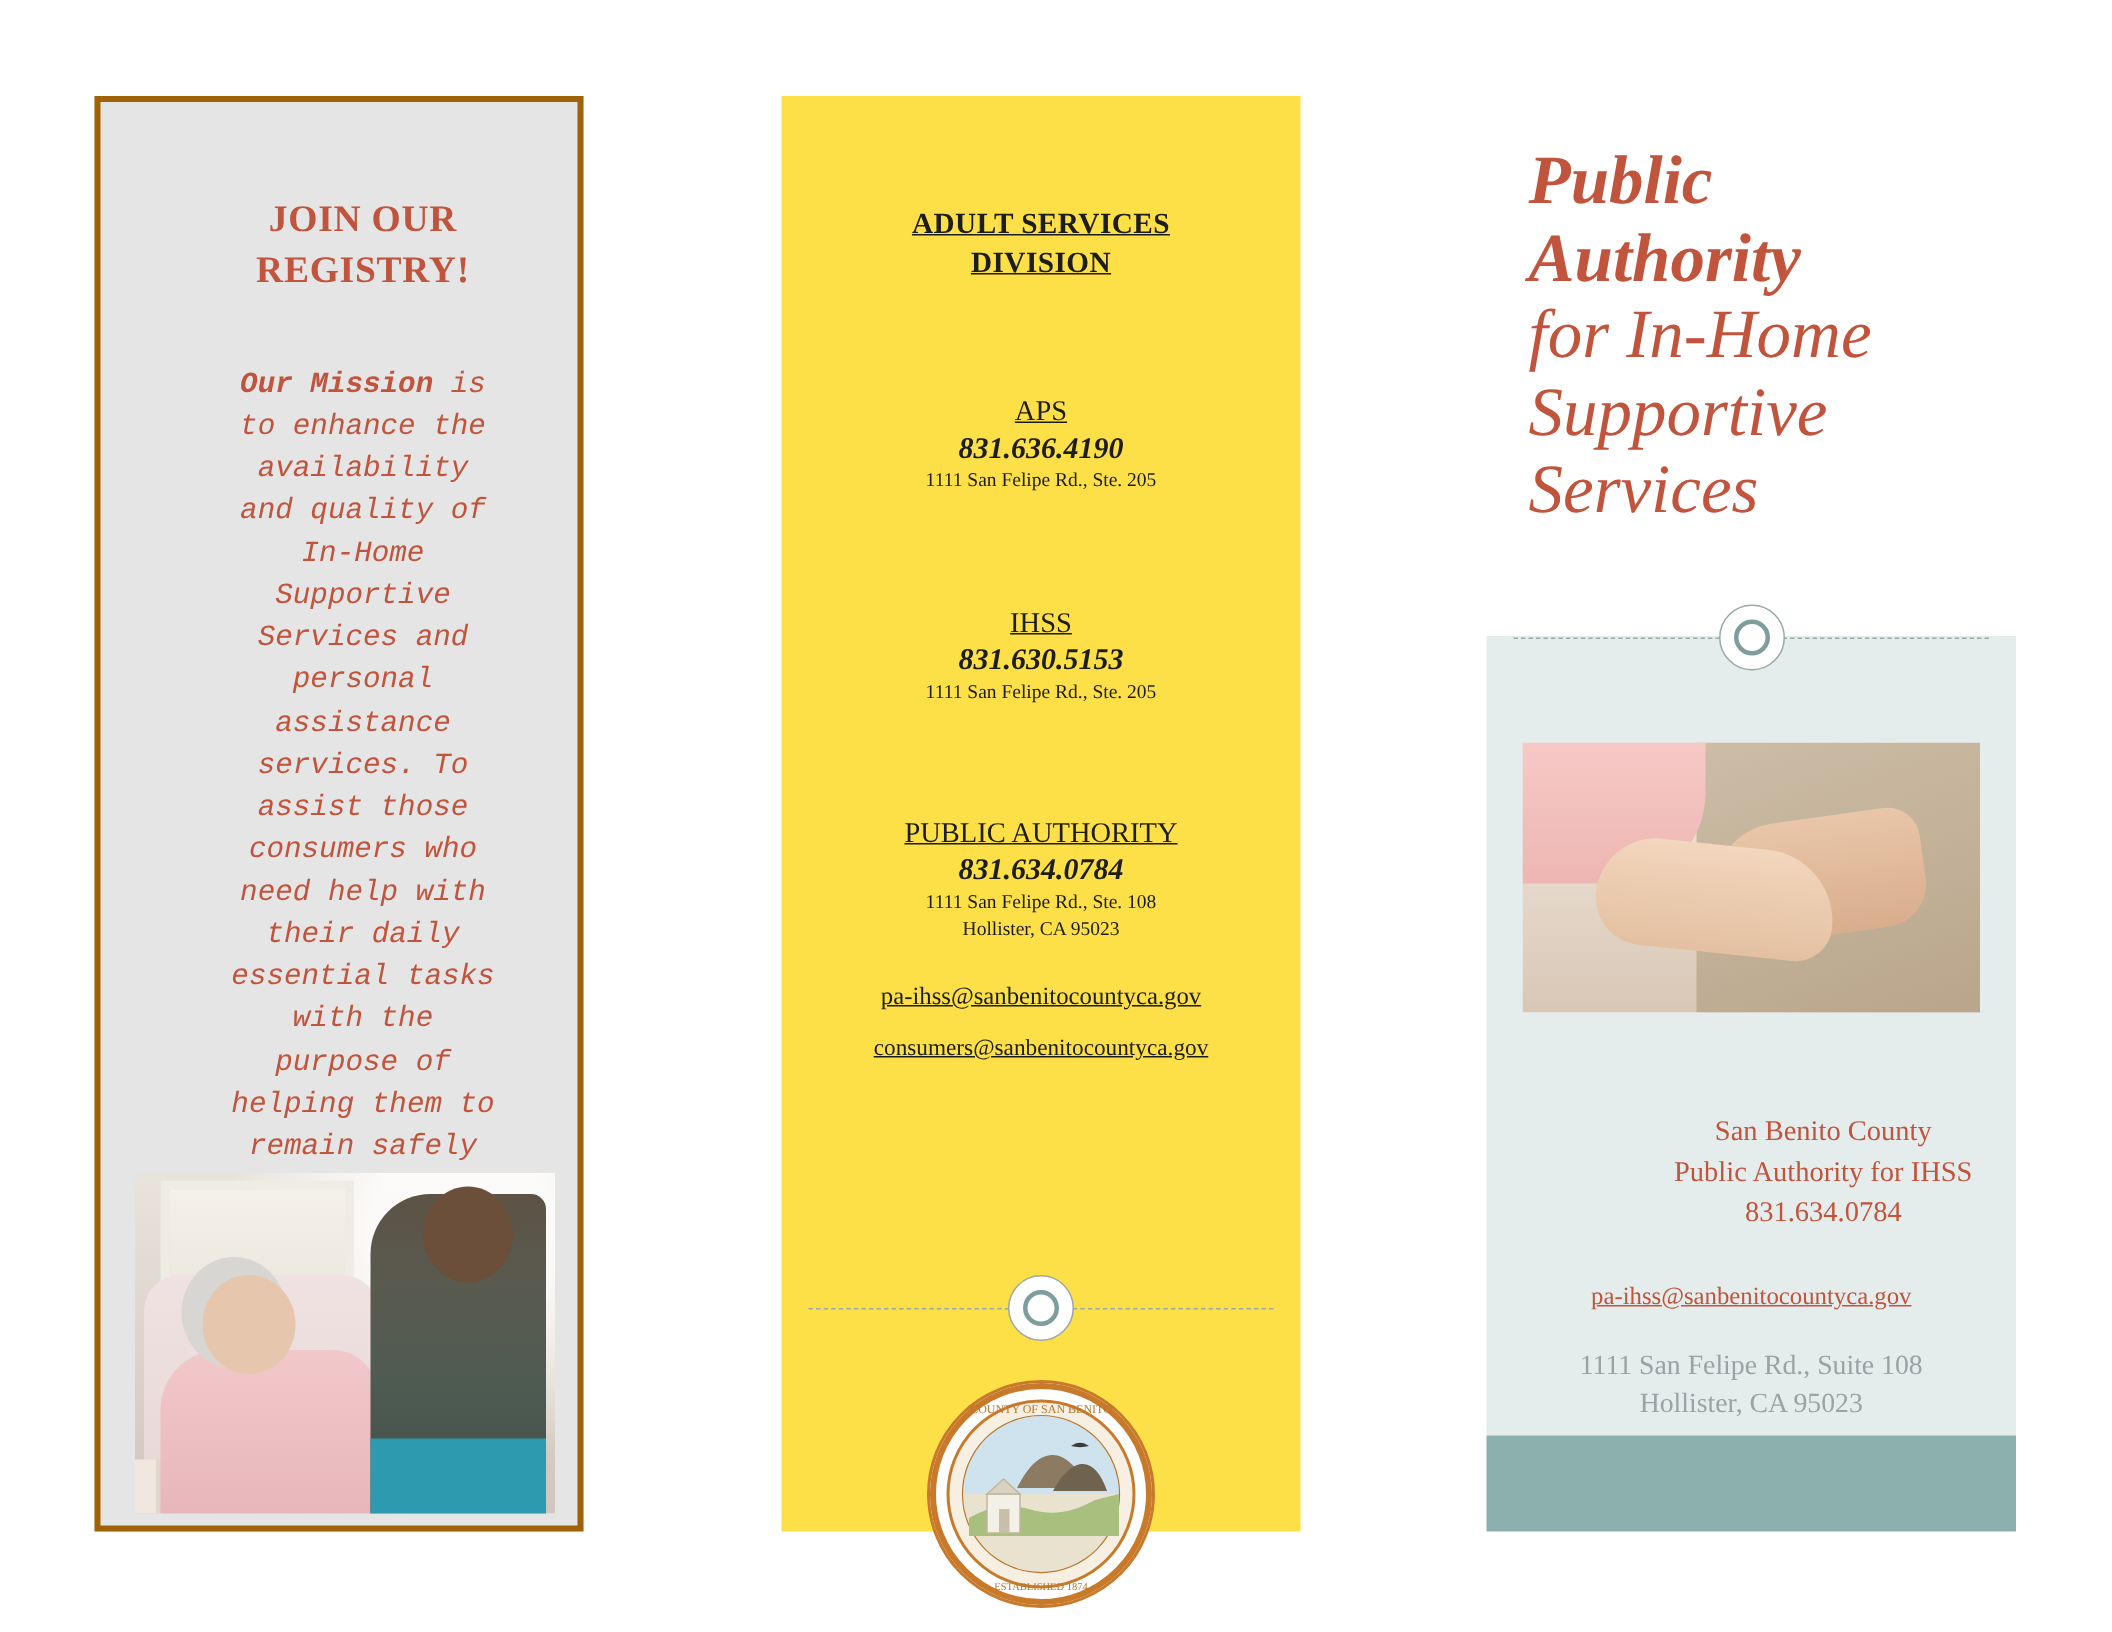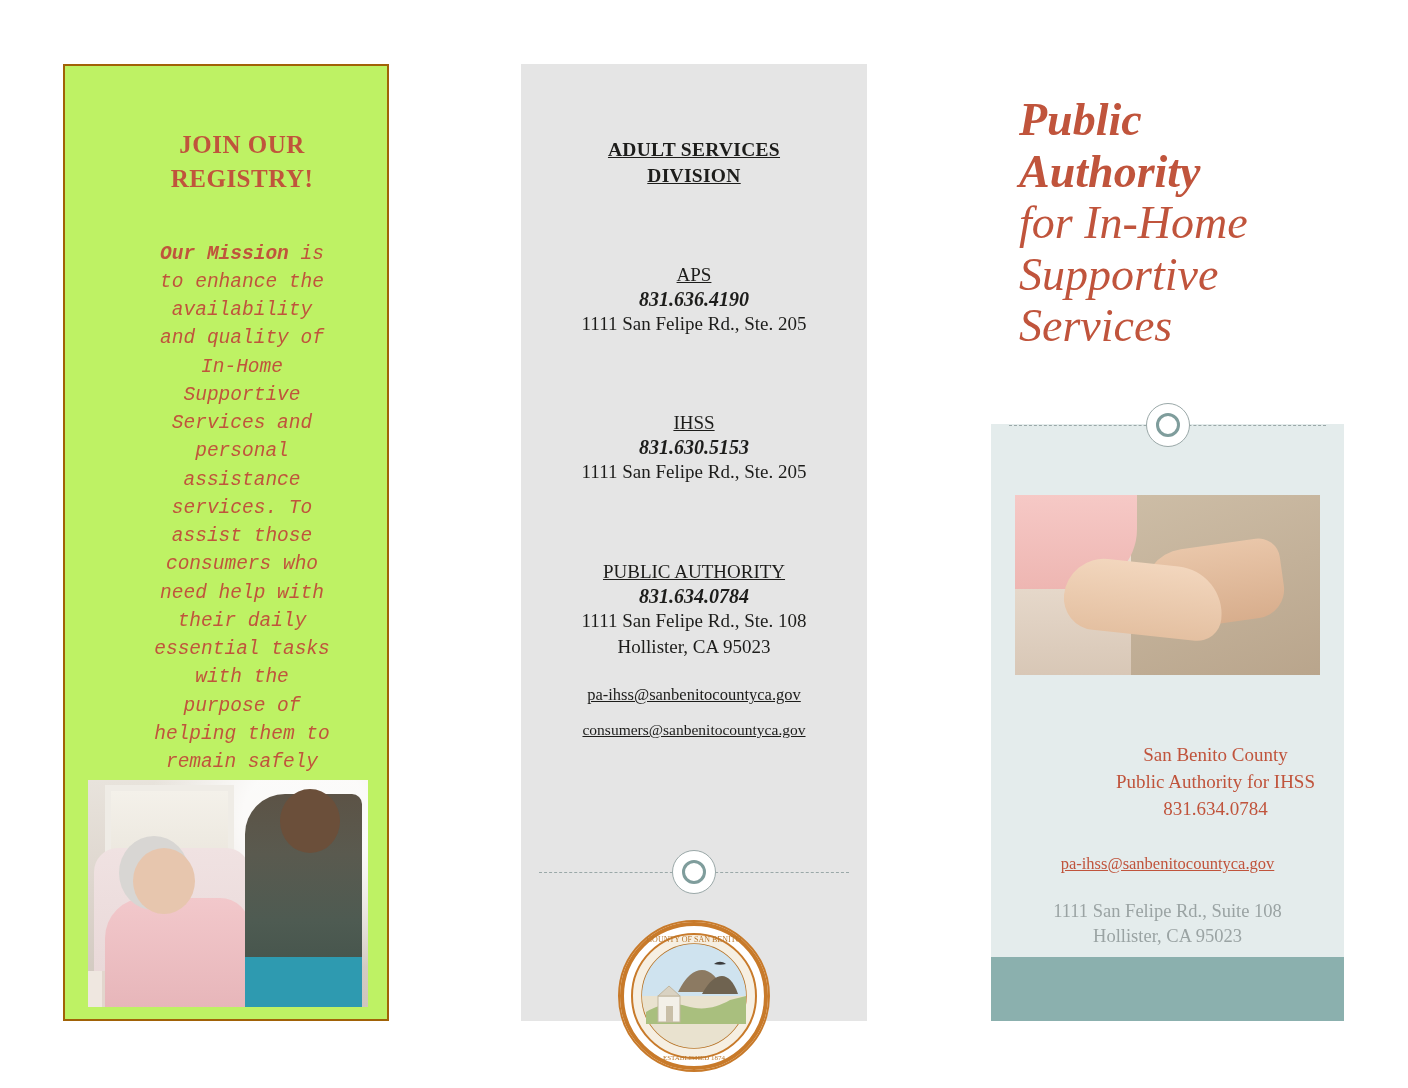--- a/index.html
+++ b/index.html
@@ -20,22 +20,22 @@
     inset: 0;
   }
 
   
   .panel-left {
     position: absolute;
     left: 63px;
     top: 64px;
     width: 326px;
     height: 957px;
-    background: #bef264;
-    border: 2px solid #a16207;
+    background: #e5e5e5;
+    border: 4px solid #a16207;
     box-sizing: border-box;
     padding-left: 32px;
   }
   .join-title {
     margin-top: 62px;
     text-align: center;
     color: #c0543c;
     font-family: "Liberation Serif", serif;
     font-weight: bold;
     font-size: 25px;
@@ -65,21 +65,21 @@
     overflow: hidden;
   }
 
   
   .panel-mid {
     position: absolute;
     left: 521px;
     top: 64px;
     width: 346px;
     height: 957px;
-    background: #e5e5e5;
+    background: #fde047;
     box-sizing: border-box;
   }
   .mid-inner {
     padding-top: 73px;
     text-align: center;
     color: #1d1d1b;
   }
   .adult-head {
     font-size: 19.5px;
     font-weight: bold;
@@ -92,21 +92,21 @@
     font-size: 19px;
     text-decoration: underline;
   }
   .blk .phone {
     font-size: 20px;
     font-weight: bold;
     margin-top: 2px;
     font-style: italic;
   }
   .blk .addr {
-    font-size: 19px;
+    font-size: 13px;
     margin-top: 1px;
     line-height: 1.3;
   }
   .gap-a { height: 40px; }
   .gap-b { height: 42px; }
   .email {
     margin-top: 26px;
     font-size: 16.5px;
     text-decoration: underline;
   }

